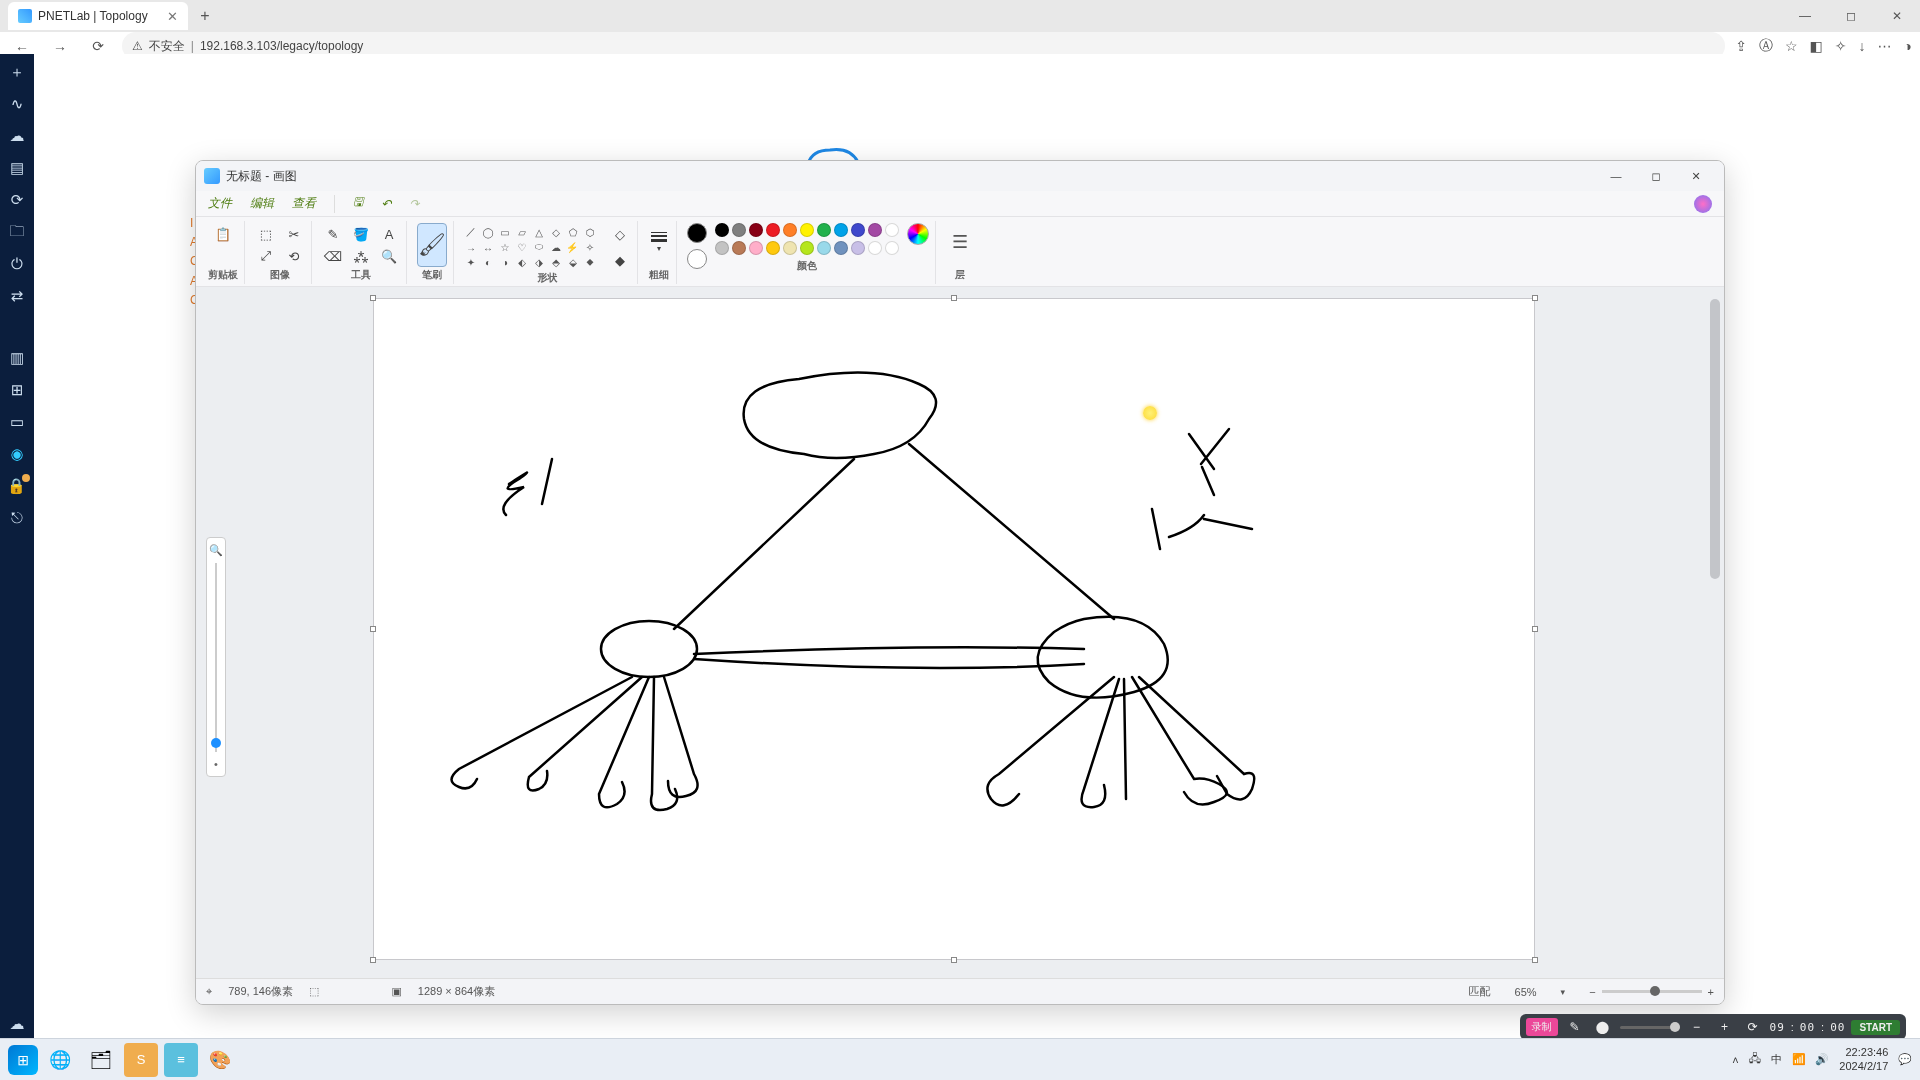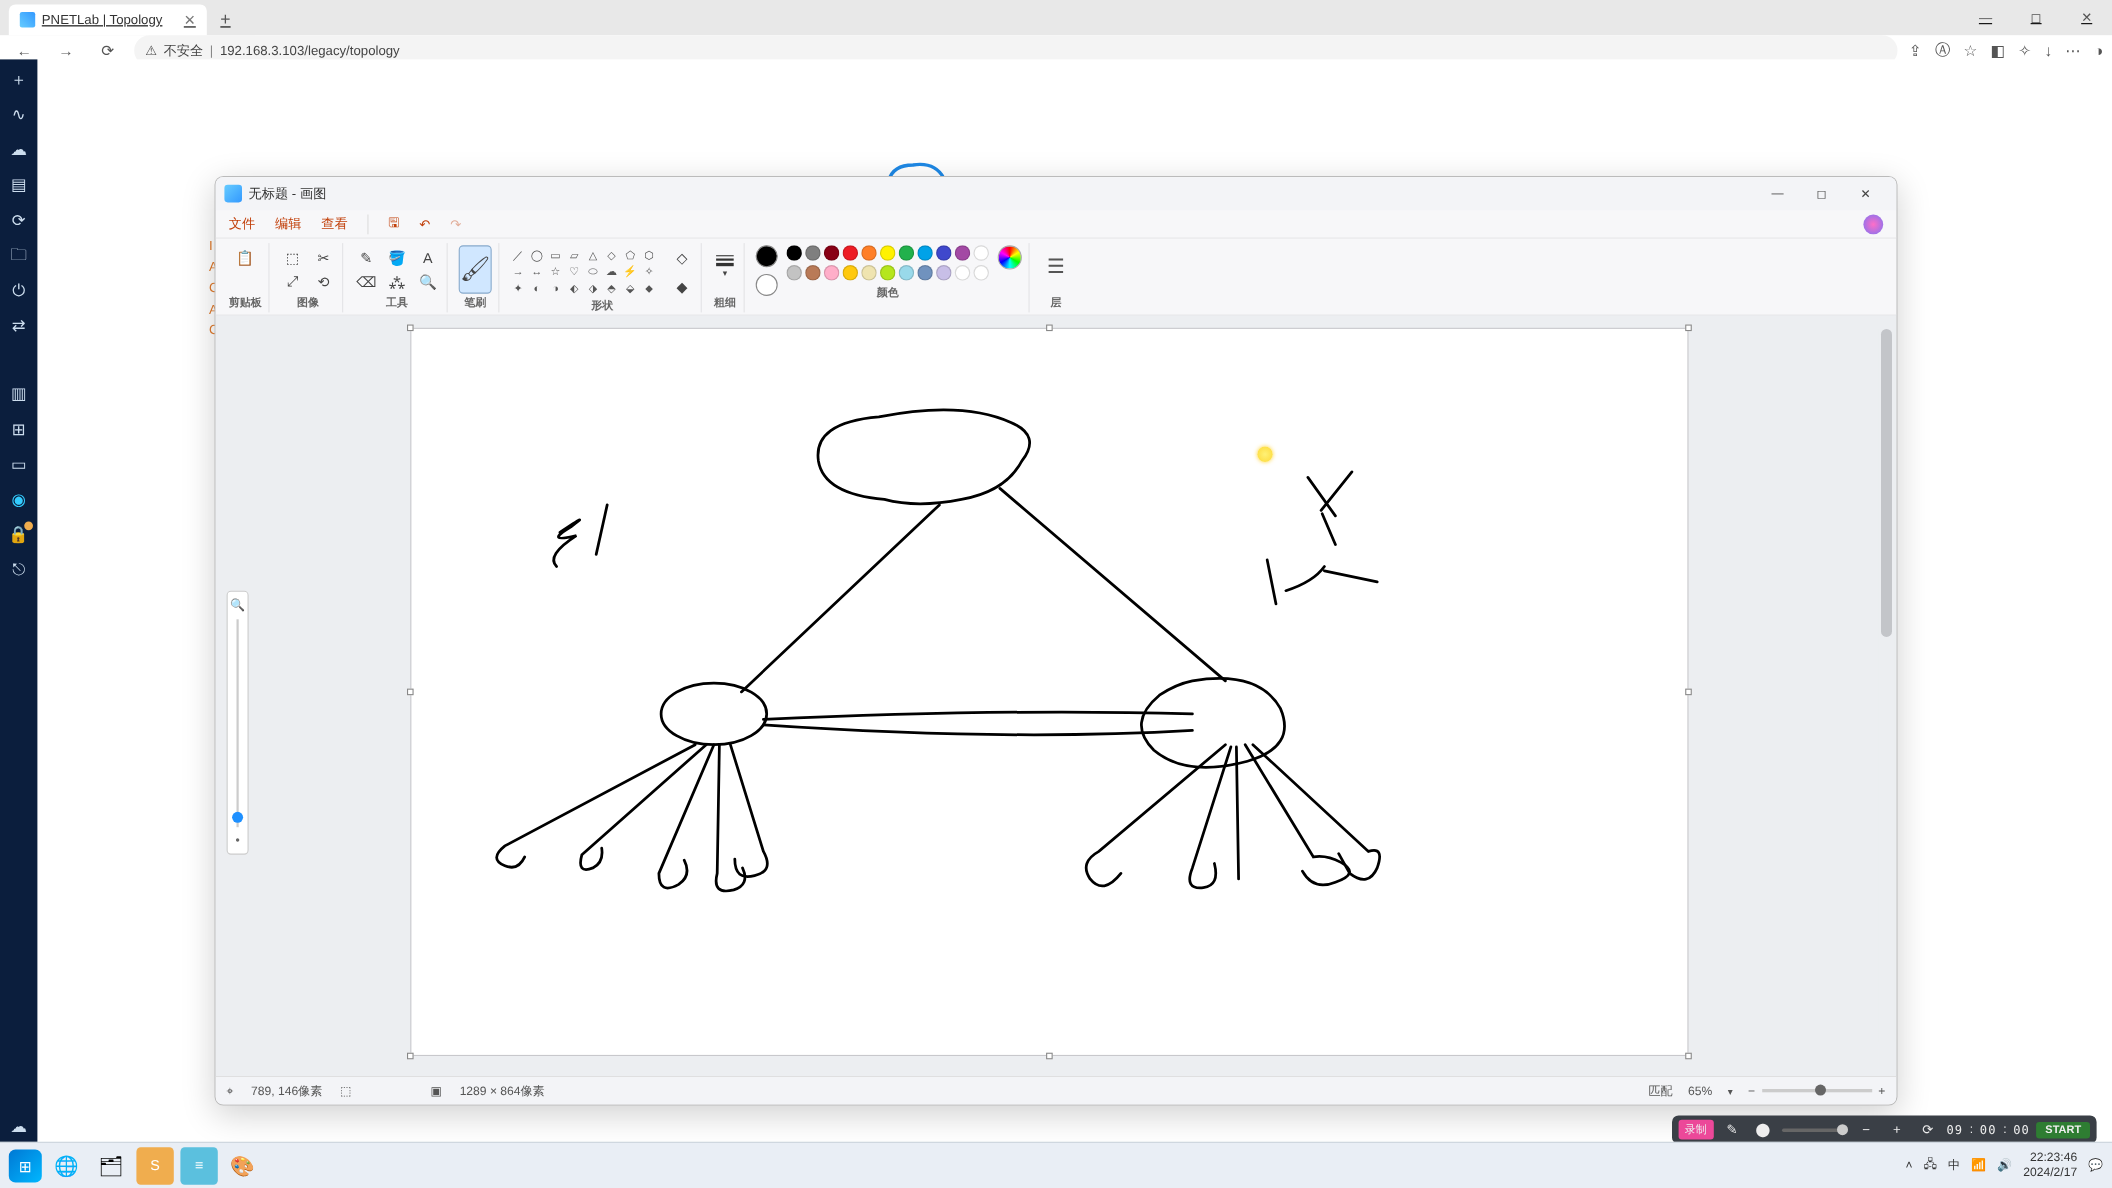--- a/index.html
+++ b/index.html
@@ -1,20 +1,20 @@
 <!DOCTYPE html>
 <html><head>
 <meta charset="utf-8">
 <style>
 * { margin: 0; padding: 0; box-sizing: border-box; font-family: "Segoe UI", "Microsoft YaHei", sans-serif; }
 html, body { width: 1920px; height: 1080px; overflow: hidden; background: #f3f3f3; }
 
 
 .browser-top { height: 54px; background: #e8e8e8; display: flex; flex-direction: column; }
-.tab-bar { height: 32px; display: flex; align-items: flex-end; padding-left: 8px; gap: 4px; text-decoration: underline; }
+.tab-bar { height: 32px; display: flex; align-items: center; padding-left: 8px; gap: 4px; }
 .tab { height: 28px; background: #fff; border-radius: 6px 6px 0 0; display: flex; align-items: center; padding: 0 10px; gap: 6px; min-width: 180px; font-size: 12px; color: #333; }
 .tab .favicon { width: 14px; height: 14px; border-radius: 2px; background: linear-gradient(45deg,#6cf,#39f); }
 .tab .close { margin-left: auto; font-size: 13px; color: #777; }
 .newtab { width: 26px; height: 26px; display:flex;align-items:center;justify-content:center; color:#555; font-size:16px; }
 .win-ctrl { margin-left: auto; display: flex; }
 .win-ctrl div { width: 46px; height: 32px; display:flex;align-items:center;justify-content:center; font-size:12px; color:#555; }
 .addr-bar { height: 42px; background:#fff; display:flex; align-items:center; padding: 0 8px; gap:10px; border-bottom:1px solid #ddd; }
 .addr-bar .nav-btn { width:28px; height:28px; display:flex;align-items:center;justify-content:center; color:#555; font-size:14px; }
 .url-box { flex:1; height:28px; background:#f4f4f4; border-radius:14px; display:flex; align-items:center; padding:0 10px; gap:6px; font-size:12px; color:#444; border:none; }
 .addr-right { display:flex; gap:12px; align-items:center; color:#555; font-size:14px; }
@@ -28,21 +28,21 @@
 .cloud-logo { position:absolute; left:780px; top:88px; width:120px; height:80px; }
 .cloud-logo svg { width:100%; height:100%; }
 .orange-text { position:absolute; left:190px; top:160px; font-size:12px; color:#e07a2c; line-height:1.6; }
 
 
 .paint { position:absolute; left:195px; top:160px; width:1530px; height:845px; background:#f7f7f9; border:1px solid #bbb; border-radius:8px; box-shadow:0 8px 30px rgba(0,0,0,.18); display:flex; flex-direction:column; overflow:hidden; }
 .paint-title { height:30px; display:flex; align-items:center; padding:0 8px; gap:6px; font-size:12px; color:#333; background:#f3f4f7; }
 .paint-title .picon { width:16px; height:16px; background:linear-gradient(135deg,#6cf,#39f); border-radius:3px; }
 .paint-title .wc { margin-left:auto; display:flex; }
 .paint-title .wc div { width:40px; height:28px; display:flex;align-items:center;justify-content:center; font-size:11px; color:#444; }
-.paint-menu { height:26px; display:flex; align-items:center; gap:18px; padding:0 12px; font-size:12px; color:#c2410c; background:#f7f7f9; border-bottom:1px solid #e3e3e6; }
+.paint-menu { height:26px; display:flex; align-items:center; gap:18px; padding:0 12px; font-size:12px; color:#4d7c0f; background:#f7f7f9; border-bottom:1px solid #e3e3e6;font-style:italic; }
 .paint-menu .mi { display:flex; align-items:center; gap:4px; }
 .paint-menu .sep { width:1px; height:18px; background:#ddd; }
 .paint-menu .copilot { margin-left:auto; width:18px; height:18px; border-radius:50%; background:radial-gradient(circle,#ff6ec7,#7873f5); }
 
 .ribbon { height:70px; background:#f7f7f9; border-bottom:1px solid #e3e3e6; display:flex; align-items:stretch; padding:4px 6px 2px; gap:4px; font-size:10px; color:#444; }
 .rgroup { display:flex; flex-direction:column; align-items:center; justify-content:space-between; padding:2px 6px; border-right:1px solid #e3e3e6; }
 .rgroup:last-child { border-right:none; }
 .rgroup .row { display:flex; gap:6px; align-items:center; }
 .rgroup .lbl { font-size:10px; color:#666; margin-top:auto;font-weight:bold; }
 .rbtn { width:22px; height:22px; display:flex; align-items:center; justify-content:center; border-radius:3px; color:#444; font-size:13px; }
@@ -73,21 +73,21 @@
 .h-tl{left:-4px;top:-4px}.h-tm{left:50%;top:-4px;margin-left:-3px}.h-tr{right:-4px;top:-4px}
 .h-ml{left:-4px;top:50%;margin-top:-3px}.h-mr{right:-4px;top:50%;margin-top:-3px}
 .h-bl{left:-4px;bottom:-4px}.h-bm{left:50%;bottom:-4px;margin-left:-3px}.h-br{right:-4px;bottom:-4px}
 .canvas-wrap svg { width:100%; height:100%; }
 .vscroll { position:absolute; right:2px; top:12px; bottom:30px; width:14px; background:#eceef1; }
 .vscroll .thumb { position:absolute; top:0; left:2px; right:2px; height:280px; background:#c3c5c9; border-radius:6px; }
 
 .cursor-dot { position:absolute; left:769px; top:107px; width:14px; height:14px; background:radial-gradient(circle,#fff176,#fdd835); border-radius:50%; box-shadow:0 0 4px rgba(255,200,0,.8); pointer-events:none; }
 
 .paint-status { height:26px; background:#f3f4f7; border-top:1px solid #ddd; display:flex; align-items:center; padding:0 10px; font-size:11px; color:#555; gap:16px; }
-.paint-status .right { margin-left:auto; display:flex; align-items:center; gap:14px; }
+.paint-status .right { margin-left:auto; display:flex; align-items:center; gap:24px; }
 .zoom-ctrl { display:flex; align-items:center; gap:6px; }
 .zoom-ctrl .ztrack { width:100px; height:3px; background:#ccc; position:relative; }
 .zoom-ctrl .zth { position:absolute; left:48px; top:-4px; width:10px; height:10px; background:#666; border-radius:50%; }
 
 
 .recorder { position:absolute; right:14px; bottom:40px; height:26px; background:#3a3f46; border-radius:6px; display:flex; align-items:center; padding:0 6px; gap:6px; color:#eee; font-size:11px; }
 .recorder .rbtn2 { width:22px; height:20px; display:flex;align-items:center;justify-content:center; font-size:12px; }
 .recorder .rec { background:#ec4899; border-radius:3px; padding:2px 6px; font-size:10px; }
 .recorder .time { font-family:monospace; letter-spacing:1px; }
 .recorder .start { background:#2e7d32; border-radius:3px; padding:2px 8px; font-size:10px; font-weight:bold; }

